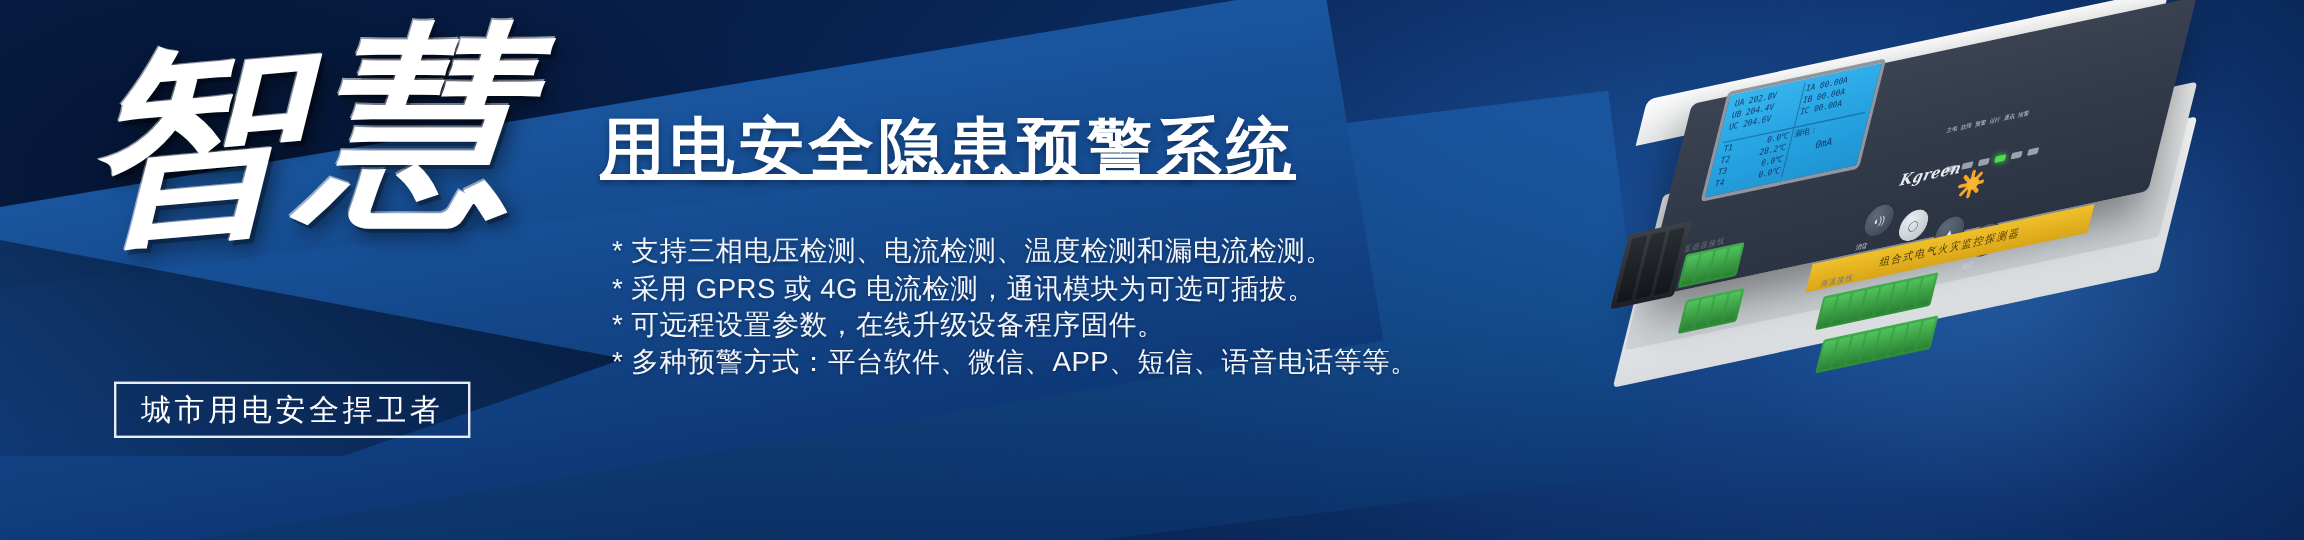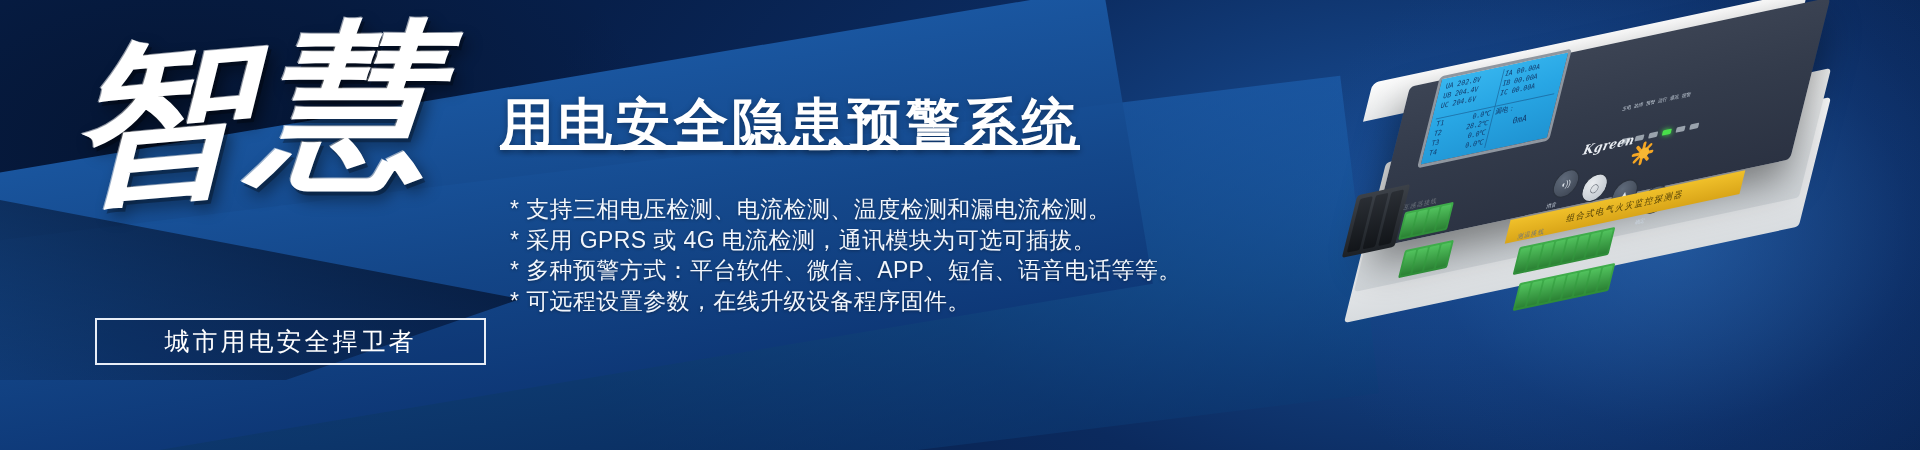--- a/index.html
+++ b/index.html
@@ -49,21 +49,21 @@
       -1px -1px 0 rgba(255,255,255,.6);
     white-space:nowrap;
     transform:skewX(-5deg) rotate(-2deg);
   }
   .calli span{display:inline-block;}
   .calli .c1{transform:rotate(-3deg) translateY(6px);}
   .calli .c2{transform:rotate(2deg) translateY(-4px) translateX(6px);}
 
   
   .tagline-box{
-    position:absolute;left:95px;top:318px;width:391px;height:47px;
+    position:absolute;left:95px;top:318px;width:297px;height:47px;
     border:2px solid #e8eef7;display:flex;align-items:center;justify-content:center;
     background:rgba(8,36,82,.15);
   }
   .tagline-box .txt{
     color:#ffffff;font-size:25px;letter-spacing:3px;white-space:nowrap;
   }
 
   
   .headline{
     position:absolute;left:500px;top:88px;
@@ -230,22 +230,22 @@
 
   <div class="tagline-box">
     <span class="txt">城市用电安全捍卫者</span>
   </div>
 
   <div class="headline">用电安全隐患预警系统</div>
 
   <div class="bullets">
     <div class="bullet">* 支持三相电压检测、电流检测、温度检测和漏电流检测。</div>
     <div class="bullet">* 采用 GPRS 或 4G 电流检测，通讯模块为可选可插拔。</div>
+    <div class="bullet">* 可远程设置参数，在线升级设备程序固件。</div>
     <div class="bullet">* 多种预警方式：平台软件、微信、APP、短信、语音电话等等。</div>
-    <div class="bullet">* 可远程设置参数，在线升级设备程序固件。</div>
   </div>
 
   <div class="product">
     <div class="dev dev-shell"></div>
     <div class="dev dev-side"></div>
     <div class="dev dev-cap"></div>
     <div class="dev dev-top"></div>
 
     <div class="lcd">
       <div class="lcd-grid">

